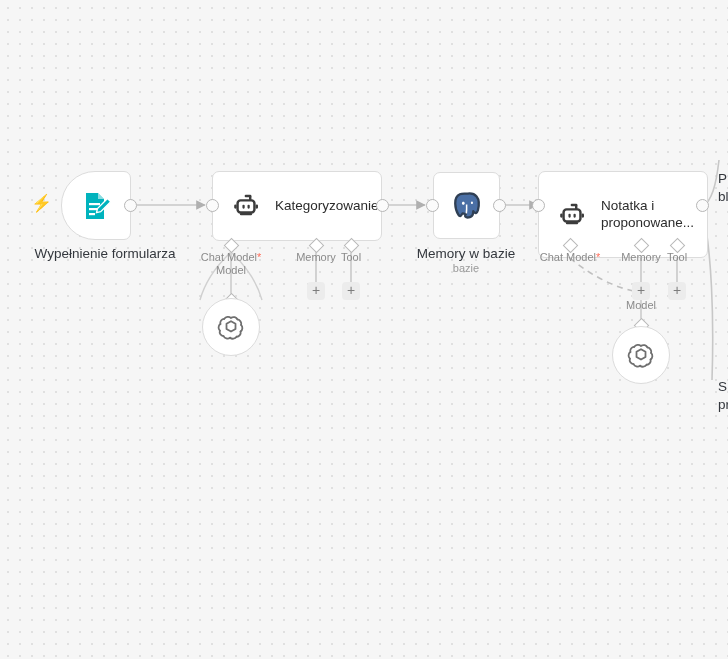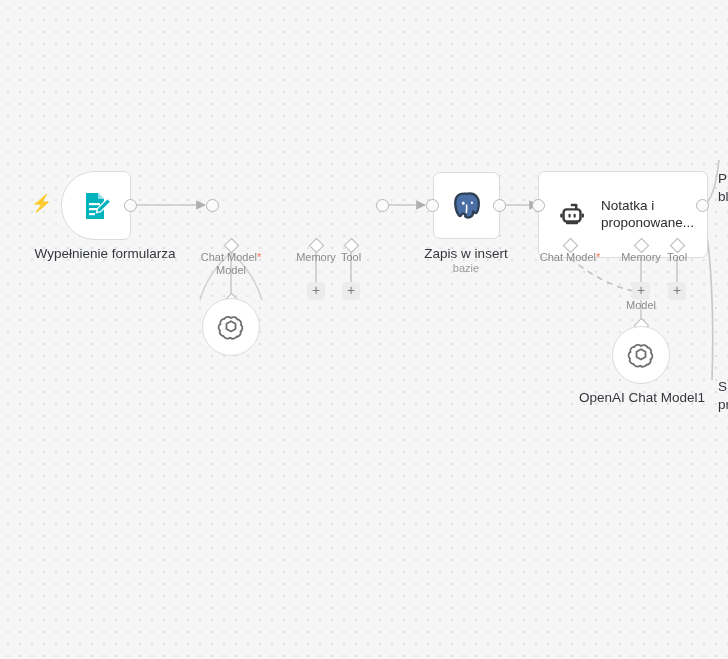--- a/index.html
+++ b/index.html
@@ -197,20 +197,37 @@
           <rect x="10" y="19" width="8" height="2.2" fill="#ffffff"></rect>
           <rect x="10" y="24" width="6" height="2.2" fill="#ffffff"></rect>
           <path d="M28.5 9.5 l3.2 3.2 l-10 10 l-4.2 1 l1 -4.2 z" fill="#00b3bd" stroke="#ffffff" stroke-width="1.3"></path>
         </svg>
       </span>
     </div>
   </div>
   <div class="endpoint" style="left:124px; top:199px;"></div>
   <div class="caption" style="left:-10px; top:246px; width:230px;">Wypełnienie formularza</div>
 
+  <div class="node wide" style="left:212px; top:171px; width:170px; height:70px;">
+    <div class="node-inner">
+      <span class="node-icon">
+        <svg width="30" height="30" viewBox="0 0 32 32">
+          <rect x="14.6" y="4" width="7" height="2.6" rx="1.1" fill="#3c3c3c"></rect>
+          <rect x="19.2" y="5" width="2.6" height="5" fill="#3c3c3c"></rect>
+          <rect x="7" y="10" width="18" height="13" rx="3.2" fill="none" stroke="#3c3c3c" stroke-width="2.6"></rect>
+          <rect x="12.2" y="14.6" width="2.4" height="4.2" rx="1.1" fill="#3c3c3c"></rect>
+          <rect x="17.6" y="14.6" width="2.4" height="4.2" rx="1.1" fill="#3c3c3c"></rect>
+          <rect x="3.4" y="14.4" width="2.6" height="4.4" rx="1.2" fill="#3c3c3c"></rect>
+          <rect x="26.2" y="14.4" width="2.6" height="4.4" rx="1.2" fill="#3c3c3c"></rect>
+          <rect x="9.5" y="23.4" width="13" height="2.4" rx="1.1" fill="#3c3c3c"></rect>
+        </svg>
+      </span>
+      <span class="node-title">Kategoryzowanie</span>
+    </div>
+  </div>
   <div class="endpoint" style="left:206px; top:199px;"></div>
   <div class="endpoint" style="left:376px; top:199px;"></div>
 
   <div class="diamond" style="left:226px; top:240px;"></div>
   <div class="port-label" style="left:181px; top:251px; width:100px;">
     <span>Chat Model</span><span class="req-star">*</span>
   </div>
   <div class="port-label" style="left:181px; top:264px; width:100px;">Model</div>
 
   <div class="diamond" style="left:311px; top:240px;"></div>
@@ -230,21 +247,21 @@
           </g>
           <path d="M14.6 17 c0 -.9 .7 -1.6 1.5 -1.6 c.8 0 1.5 .7 1.5 1.6 c0 .9 -.7 1.6 -1.5 1.6 c-.8 0 -1.5 -.7 -1.5 -1.6 z" fill="#ffffff"></path>
           <path d="M24.1 16.6 c0 -.8 .5 -1.4 1.1 -1.4 c.6 0 1.1 .6 1.1 1.4 c0 .8 -.5 1.4 -1.1 1.4 c-.6 0 -1.1 -.6 -1.1 -1.4 z" fill="#ffffff"></path>
           <path d="M19.6 18.5 c.1 3.2 .1 6.4 -.3 9.2" stroke="#ffffff" stroke-width="1.6" fill="none"></path>
         </svg>
       </span>
     </div>
   </div>
   <div class="endpoint" style="left:426px; top:199px;"></div>
   <div class="endpoint" style="left:493px; top:199px;"></div>
-  <div class="caption" style="left:386px; top:246px; width:160px;">Zapis w insert</div>
+  <div class="caption" style="left:386px; top:246px; width:160px;">Memory w bazie</div>
   <div class="subcaption" style="left:386px; top:262px; width:160px;">bazie</div>
 
   <div class="node wide" style="left:538px; top:171px; width:170px; height:87px;">
     <div class="node-inner">
       <span class="node-icon">
         <svg width="30" height="30" viewBox="0 0 32 32">
           <rect x="14.6" y="4" width="7" height="2.6" rx="1.1" fill="#3c3c3c"></rect>
           <rect x="19.2" y="5" width="2.6" height="5" fill="#3c3c3c"></rect>
           <rect x="7" y="10" width="18" height="13" rx="3.2" fill="none" stroke="#3c3c3c" stroke-width="2.6"></rect>
           <rect x="12.2" y="14.6" width="2.4" height="4.2" rx="1.1" fill="#3c3c3c"></rect>
@@ -308,21 +325,20 @@
           <path d="M15 27.5 c-2.4 1.7 -5.7 .7 -7 -1.7"></path>
           <path d="M8 25.8 c-2.9 -.4 -4.7 -3.2 -3.9 -5.9"></path>
           <path d="M4.1 19.9 c-2 -2.1 -1.8 -5.4 .6 -7"></path>
           <path d="M4.7 12.9 c-.8 -2.8 1.4 -5.5 4.1 -5.6"></path>
           <path d="M8.8 7.3 c1.7 -2.4 5 -2.9 7 -1.1"></path>
           <path d="M11.2 12.6 l4.8 -2.8 l4.8 2.8 v5.5 l-4.8 2.8 l-4.8 -2.8 z"></path>
         </g>
       </svg>
     </span>
   </div>
-  <div class="caption" style="left:561px; top:390px; width:162px;">OpenAI Chat Model1</div>
 
   <div class="caption-cut" style="left:718px; top:170px;">
     <div>P</div>
     <div>bl</div>
   </div>
   <div class="caption-cut" style="left:718px; top:378px;">
     <div>S</div>
     <div>pr</div>
   </div>
 

